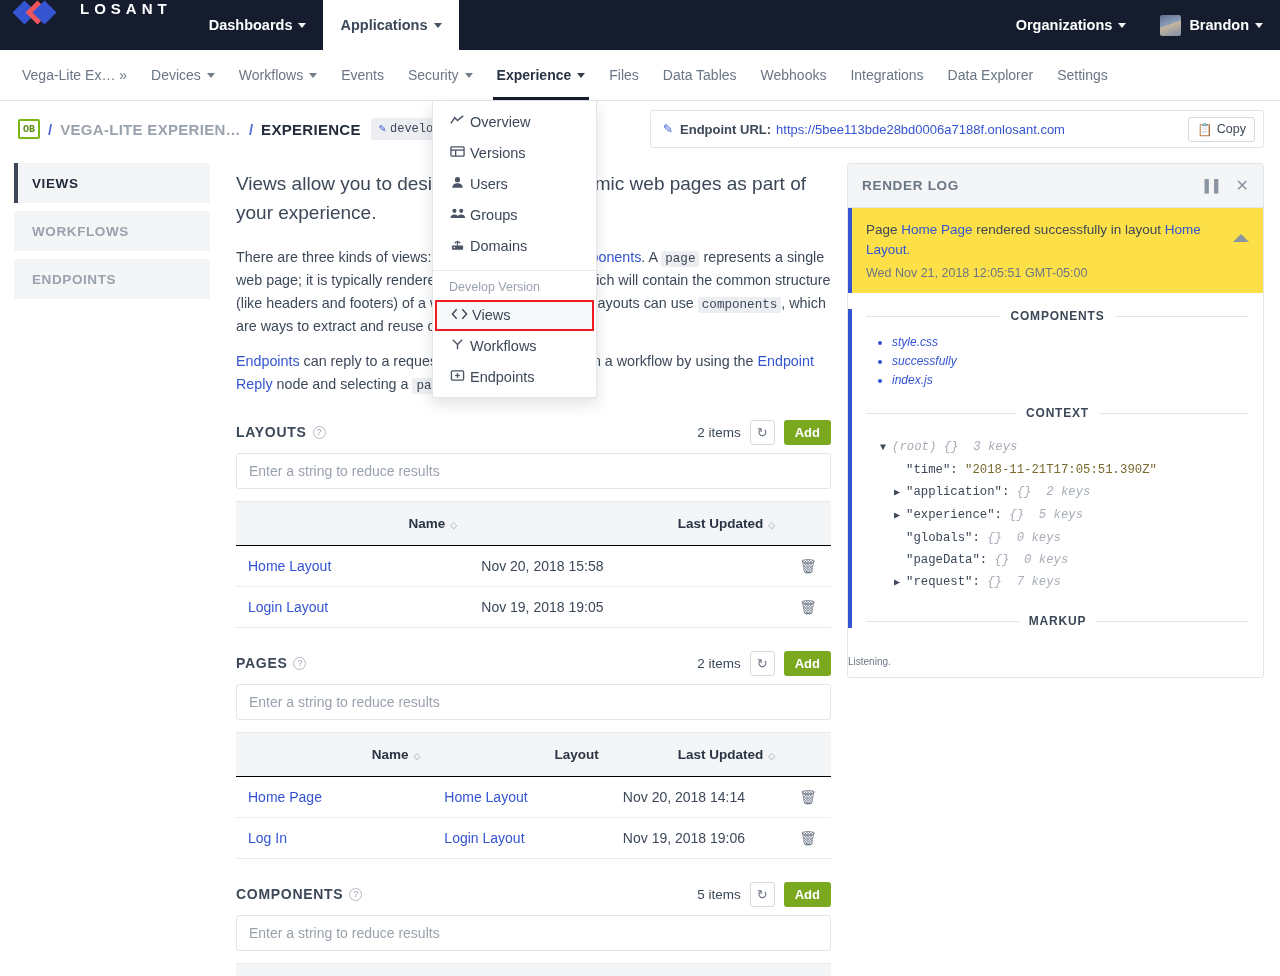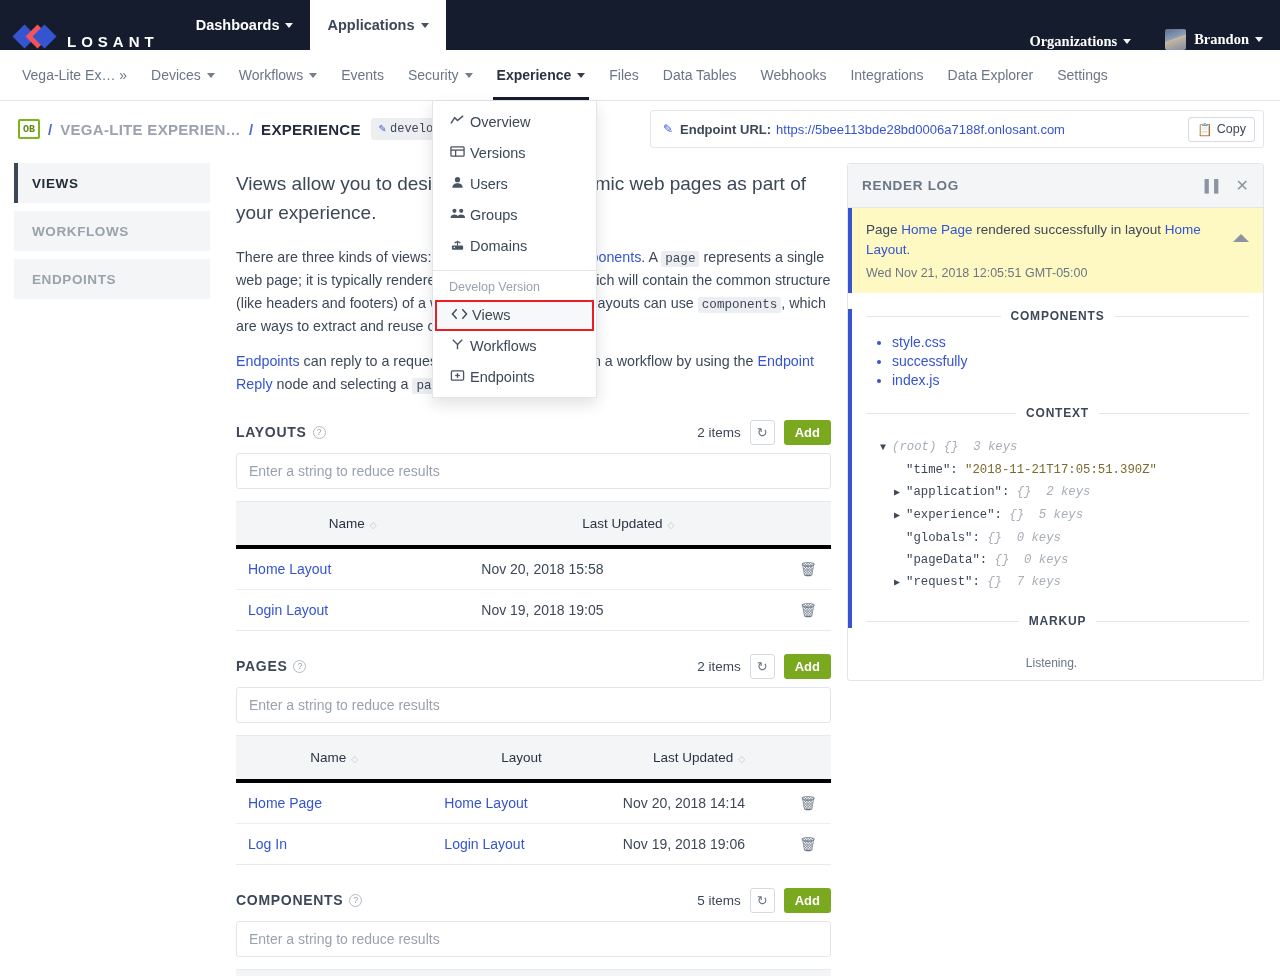--- a/index.html
+++ b/index.html
@@ -12,37 +12,37 @@
     background:#ffffff;
     overflow:hidden;
     position:relative;
   }
 
   
   .topnav {
     height:50px; background:#141c2e; display:flex; align-items:stretch;
     position:relative; z-index:40;
   }
-  .brand { display:flex; align-items:flex-end; padding:0 20px 0 14px; gap:11px; }
+  .brand { display:flex; align-items:flex-start; padding:0 20px 0 14px; gap:24px; }
   .logo-mark { width:42px; height:26px; position:relative; }
   .logo-mark .dia {
     position:absolute; width:17px; height:17px; top:4px;
     transform:rotate(45deg);
   }
   .logo-mark .dia.blue { left:2px; background:#3454d1; }
   .logo-mark .dia.red  { left:15px; background:#f2545b; }
   .logo-mark .dia.blue2{ left:22px; background:#3454d1; }
   .logo-word { color:#fff; font-weight:bold; letter-spacing:5px; font-size:15px; }
   .topnav-items { display:flex; align-items:stretch; }
   .topnav-item {
     display:flex; align-items:center; padding:0 17px; color:#fff;
     font-size:14.5px; font-weight:bold; cursor:pointer; white-space:nowrap;
   }
   .topnav-item.active { background:#fff; color:#3c4858; }
-  .topnav-right { margin-left:auto; display:flex; align-items:flex-end;font-family:Liberation Serif, serif; }
+  .topnav-right { margin-left:auto; display:flex; align-items:center; }
   .avatar {
     width:21px; height:21px; border-radius:2px; margin-right:8px;
     background:linear-gradient(160deg,#5d6e8e 0%,#8fa0bb 45%,#c9b79f 46%,#7d8ca5 100%);
     flex:none;
   }
   .caret { display:inline-block; margin-left:6px; width:0;height:0;
     border-left:4px solid transparent; border-right:4px solid transparent;
     border-top:5px solid currentColor; opacity:.95; }
 
   
@@ -150,22 +150,22 @@
   }
   .filter-input {
     width:100%; height:36px; margin-top:8px; border:1px solid #e2e5ea; border-radius:3px;
     padding:0 12px; font-size:14px; color:#3c4858; font-family:"Liberation Sans",sans-serif;
     background:#fff;
   }
   .filter-input::placeholder { color:#9aa2ae; }
 
   table.grid { width:100%; border-collapse:collapse; margin-top:12px; font-size:14px; }
   table.grid th {
-    background:#f4f5f6; text-align:center; font-size:13.5px; color:#2b3445; font-weight:normal;
-    padding:14px 12px; border-top:1px solid #e7e9ec; border-bottom:4px solid #000000;
+    background:#f4f5f6; text-align:right; font-size:13.5px; color:#2b3445; font-weight:bold;
+    padding:14px 12px; border-top:1px solid #e7e9ec; border-bottom:1px solid #000000;
   }
   table.grid td {
     padding:12px; border-bottom:1px solid #eceef1; color:#3c4858; font-size:14px;
   }
   table.grid tr:last-child td { border-bottom:1px solid #e7e9ec; }
   .cell-link { color:#3454d1; cursor:pointer; }
   .sortarrow { display:inline-block; margin-left:5px; color:#c3c8cf; font-size:9px; line-height:1; }
   .trash { color:#6b7685; cursor:pointer; font-size:14px; }
   .col-trash { width:40px; text-align:right; padding-right:14px !important; }
 
@@ -174,49 +174,49 @@
     width:417px; flex:none; border:1px solid #e2e5ea; border-radius:3px; margin-top:6px;
     background:#fff; align-self:flex-start;
   }
   .rlog-head {
     height:44px; background:#f4f5f6; border-bottom:1px solid #e2e5ea;
     display:flex; align-items:center; padding:0 14px;
   }
   .rlog-title { font-size:13.5px; font-weight:bold; color:#6b7685; letter-spacing:.7px; }
   .rlog-actions { margin-left:auto; display:flex; align-items:center; gap:16px; color:#8b94a1; }
   .rlog-body { padding:0; position:relative; }
-  .entry { border-left:4px solid #3454d1; padding:12px 14px 10px 14px; background:#fef9c3; }
+  .entry { border-left:4px solid #3454d1; padding:12px 14px 10px 14px; background:#fde047; }
   .entry-top { display:flex; align-items:flex-start; }
   .entry-msg { font-size:13.5px; line-height:20px; color:#3c4858; flex:1; padding-right:12px; }
   .entry-time { font-size:12.5px; color:#6b7685; margin-top:3px; }
   .collapse-tri {
     width:0;height:0;border-left:8px solid transparent;border-right:8px solid transparent;
     border-bottom:8px solid #8b94a1; margin-top:14px; cursor:pointer; flex:none;
   }
   .entry-sect { border-left:4px solid #3454d1; padding:0 14px 0 14px; }
   .divider-label {
     display:flex; align-items:center; gap:10px; color:#3c4858; font-size:12px;
     font-weight:bold; letter-spacing:.8px; margin:16px 0 10px;
   }
   .divider-label::before, .divider-label::after {
     content:""; flex:1; height:1px; background:#e2e5ea;
   }
   .comp-list { margin:0 0 4px; padding-left:26px; }
-  .comp-list li { color:#3454d1; font-size:14px; line-height:19px; cursor:pointer; }
+  .comp-list li { color:#3454d1; font-size:12px; line-height:19px; cursor:pointer;font-style:italic; }
   .ctx {
     font-family:"Liberation Mono", monospace; font-size:12.3px; line-height:22px;
     color:#3c4858; padding:6px 0 4px 14px;
   }
   .ctx .dim { color:#a7adb7; font-style:italic; }
   .ctx .key { color:#3c4858; }
   .ctx .str { color:#7a6a2e; }
   .tri-r { display:inline-block; color:#3c4858; font-size:10px; width:12px; cursor:pointer; }
   .tri-d { display:inline-block; color:#3c4858; font-size:10px; width:12px; cursor:pointer; }
   .ctx-row { white-space:pre; }
-  .listening { text-align:center; color:#6b7685; font-size:12px; padding:14px 8px 10px 0; }
+  .listening { text-align:left; color:#6b7685; font-size:10px; padding:14px 8px 10px 0; }
 </style>
 </head>
 <body>
 
 <div class="topnav">
   <div class="brand">
     <div class="logo-mark">
       <div class="dia blue"></div>
       <div class="dia red"></div>
       <div class="dia blue2"></div>

